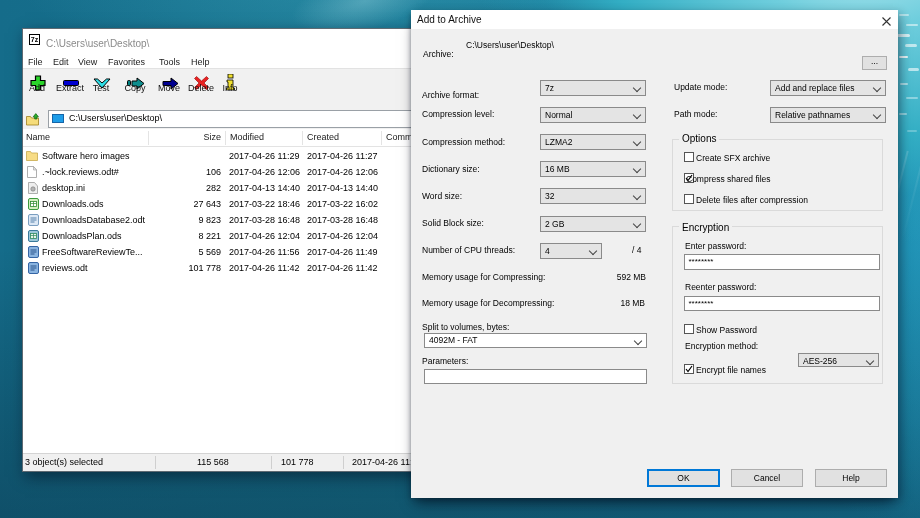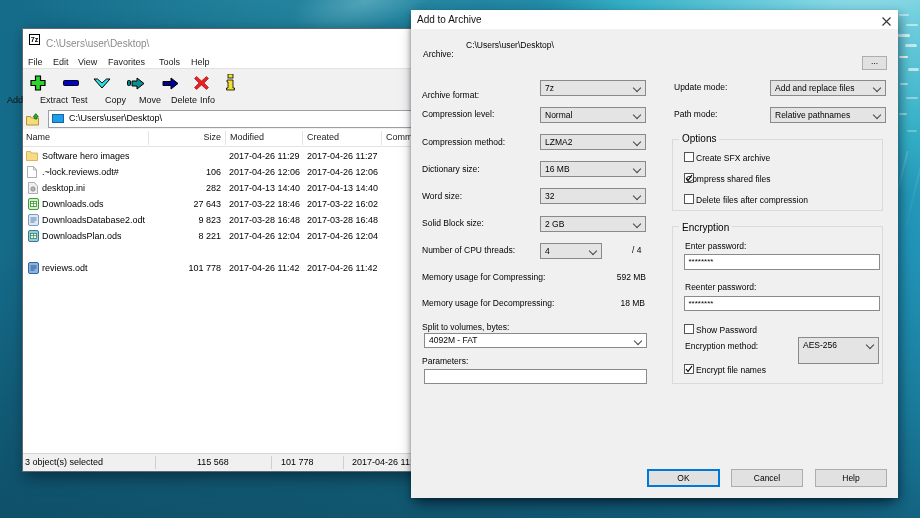--- a/index.html
+++ b/index.html
@@ -17,21 +17,21 @@
 .streak{position:absolute;background:radial-gradient(closest-side,rgba(200,245,250,.28),rgba(200,245,250,0));transform:rotate(-14deg);z-index:1;}
 
 #fm{position:absolute;left:22px;top:28px;width:652px;height:444px;background:#fff;
  border:1px solid #5f6a72;box-sizing:border-box;z-index:2;
  box-shadow:3px 5px 14px rgba(0,10,25,.5);}
 #fm .titlebar{position:absolute;left:0;top:0;width:100%;height:20px;background:#fff;}
 #fm .ttext{position:absolute;left:23px;top:9px;font-size:10px;color:#8a8a8a;white-space:nowrap;}
 .mi{position:absolute;top:8px;font-size:9px;color:#222;}
 #fm .menubar{position:absolute;left:0;top:20px;width:100%;height:19px;background:#fff;}
 #fm .toolbar{position:absolute;left:0;top:39px;width:100%;height:37px;background:#f1f1f1;border-top:1px solid #e2e2e2;box-sizing:border-box;}
-.tlab{position:absolute;top:26px;width:60px;margin-left:-30px;font-size:9px;color:#111;}
+.tlab{position:absolute;top:14px;width:60px;margin-left:-30px;text-align:center;font-size:9px;color:#111;}
 .ticon{position:absolute;top:6px;}
 #fm .addrbar{position:absolute;left:0;top:76px;width:100%;height:24px;background:#f1f1f1;}
 #fm .addrfield{position:absolute;left:25px;top:5px;right:3px;height:18px;background:#fff;border:1px solid #9aa0a6;box-sizing:border-box;}
 #fm .hdr{position:absolute;left:0;top:100px;width:100%;height:18px;background:#fff;border-bottom:1px solid #e3e3e3;box-sizing:border-box;font-size:9px;color:#222;}
 .hsep{position:absolute;top:2px;height:14px;width:1px;background:#e4e4e4;}
 #fm .list{position:absolute;left:0;top:118px;width:100%;bottom:18px;background:#fff;}
 .row{position:absolute;left:0;width:100%;height:16px;font-size:9px;color:#000;}
 .fname{position:absolute;left:19px;top:2px;white-space:nowrap;}
 .fsize{position:absolute;left:120px;width:78px;top:2px;text-align:right;}
 .fmod{position:absolute;left:206px;top:2px;white-space:nowrap;}
@@ -194,20 +194,30 @@
         <svg class="ficon" style="left:5px" width="11" height="12" viewBox="0 0 11 12">
             <rect x="0.5" y="0.5" width="10" height="11" rx="1.5" fill="#9cc8da" stroke="#3a7a9a" stroke-width="1"></rect>
             <rect x="2.5" y="3.5" width="6" height="5" fill="#e8f5e8" stroke="#2e8a5e" stroke-width="0.8"></rect>
             <path d="M2.5 5.5h6M5.5 3.5v5" stroke="#2e8a5e" stroke-width="0.7"></path>
           </svg>
         <span class="fname">DownloadsPlan.ods</span>
           <span class="fsize">8 221</span>
           <span class="fmod">2017-04-26 12:04</span>
           <span class="fcre">2017-04-26 12:04</span>
       </div>
+      <div class="row" style="top:98px">
+        <svg class="ficon" style="left:5px" width="11" height="12" viewBox="0 0 11 12">
+            <rect x="0.5" y="0.5" width="10" height="11" rx="1.5" fill="#8ab4e0" stroke="#3565a5" stroke-width="1"></rect>
+            <path d="M2.5 4h6M2.5 6h6M2.5 8h4" stroke="#28528a" stroke-width="1"></path>
+          </svg>
+        <span class="fname">FreeSoftwareReviewTe...</span>
+          <span class="fsize">5 569</span>
+          <span class="fmod">2017-04-26 11:56</span>
+          <span class="fcre">2017-04-26 11:49</span>
+      </div>
       <div class="row" style="top:114px">
         <svg class="ficon" style="left:5px" width="11" height="12" viewBox="0 0 11 12">
             <rect x="0.5" y="0.5" width="10" height="11" rx="1.5" fill="#8ab4e0" stroke="#3565a5" stroke-width="1"></rect>
             <path d="M2.5 4h6M2.5 6h6M2.5 8h4" stroke="#28528a" stroke-width="1"></path>
           </svg>
         <span class="fname">reviews.odt</span>
           <span class="fsize">101 778</span>
           <span class="fmod">2017-04-26 11:42</span>
           <span class="fcre">2017-04-26 11:42</span>
       </div>
@@ -279,21 +289,21 @@
 
     <div class="grp" style="left:261px;top:216.4px;width:211px;height:158px"></div>
     <div class="glab" style="left:268px;top:212px">Encryption</div>
     <div class="lbl" style="left:274px;top:231px">Enter password:</div>
     <div class="tfield" style="left:272.5px;top:244px;width:196px;height:15.6px">********</div>
     <div class="lbl" style="left:274px;top:272px">Reenter password:</div>
     <div class="tfield" style="left:272.5px;top:285.7px;width:196px;height:15.6px">********</div>
     <div class="cb" style="left:273px;top:314px"></div>
     <div class="lbl" style="left:285px;top:315px">Show Password</div>
     <div class="lbl" style="left:274px;top:331px">Encryption method:</div>
-    <div class="combo" style="left:387px;top:327px;width:81px;height:27px">AES-256<span class="chev"></span></div>
+    <div class="combo" style="left:387px;top:343px;width:81px;height:14px">AES-256<span class="chev"></span></div>
     <div class="cb" style="left:273px;top:354px">
         <svg width="8" height="8" viewBox="0 0 8 8" style="position:absolute;left:0;top:0">
           <path d="M1 4l2 2.5L7 1" stroke="#000" stroke-width="1.2" fill="none"></path>
         </svg>
       </div>
     <div class="lbl" style="left:285px;top:355px">Encrypt file names</div>
 
     <div class="btn" style="left:236px;top:458.5px;border:2px solid #0078d7;line-height:14px">OK</div>
     <div class="btn" style="left:320px;top:458.5px;width:72px">Cancel</div>
     <div class="btn" style="left:404px;top:458.5px;width:72px">Help</div>

